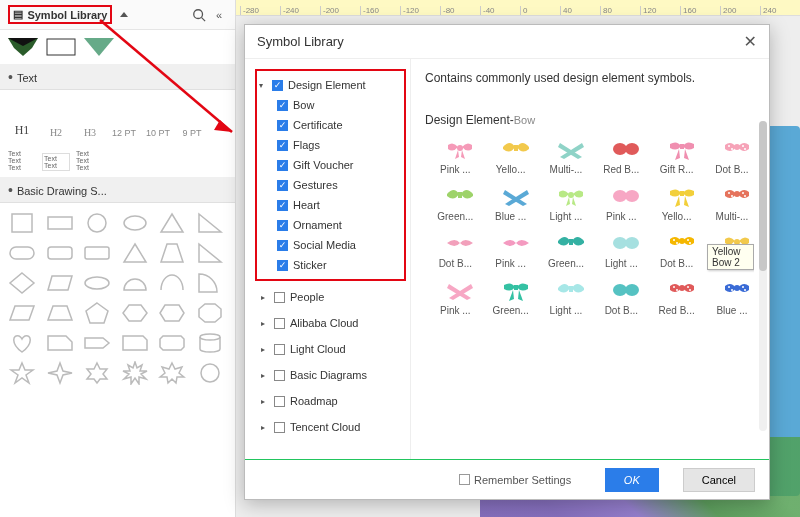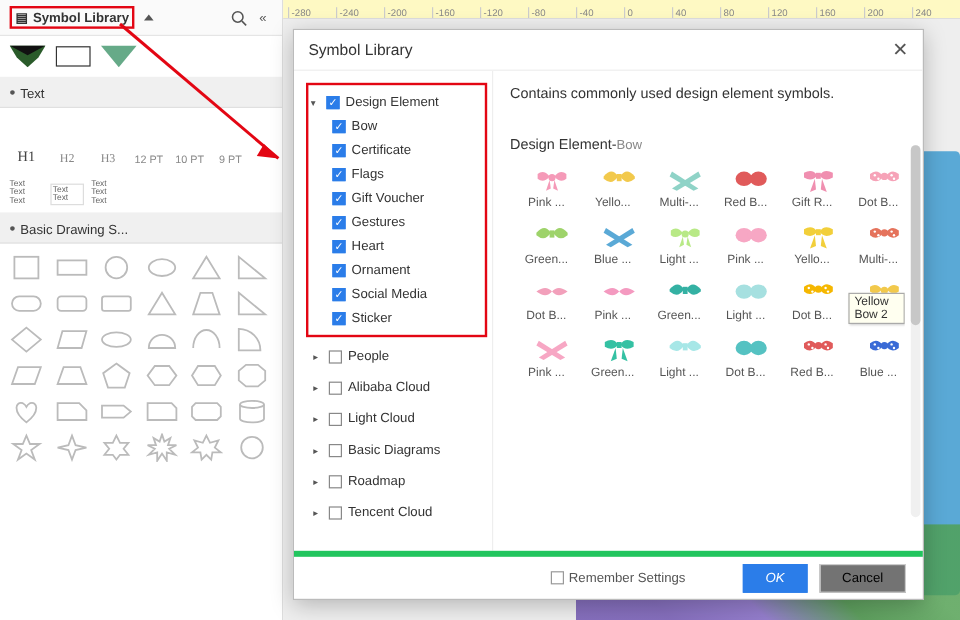--- a/index.html
+++ b/index.html
@@ -65,24 +65,24 @@
 .preview .sect-ttl .sub { color: #888; font-size: 11px; }
 .sym-scroll { height: 258px; overflow-y: auto; border: 1px solid transparent; position: relative; }
 .sym-grid { display: grid; grid-template-columns: repeat(6, 1fr); gap: 2px 4px; }
 .sym-cell { display: flex; flex-direction: column; align-items: flex-end; font-size: 10px; color: #555; padding: 4px 0; }
 .sym-cell .shp { width: 34px; height: 24px; display: flex; align-items: center; justify-content: center; }
 .sym-cell .cap { width: 44px; white-space: nowrap; overflow: hidden; text-overflow: ellipsis; text-align: center; margin-top: 2px; }
 .tooltip { position: absolute; background: #fffff0; border: 1px solid #aaa; padding: 1px 4px; font-size: 10px; box-shadow: 1px 1px 2px rgba(0,0,0,0.2); }
 .vscroll { position: absolute; right: 2px; top: 62px; width: 8px; height: 310px; background: #f0f0f0; border-radius: 4px; }
 .vscroll .thumb { position: absolute; left: 0; width: 8px; background: #c7c7c7; border-radius: 4px; }
 
-.modal-ftr { height: 40px; border-top: 5px solid #22c55e; display: flex; align-items: center; gap: 10px; padding: 0 14px; }
+.modal-ftr { height: 40px; border-top: 1px solid #22c55e; display: flex; align-items: center; gap: 24px; padding: 0 14px; }
 .modal-ftr .chk { display: flex; align-items: center; gap: 4px; font-size: 11px; color: #555; margin-right: auto; margin-left: 200px; }
 .modal-ftr .chk .box { width: 11px; height: 11px; border: 1px solid #999; }
-.btn { height: 24px; padding: 0 18px; font-size: 11px; border: 1px solid #ccc; background: #737373; cursor: pointer; }
+.btn { height: 24px; padding: 0 18px; font-size: 11px; border: 1px solid #ccc; background: #e5e5e5; cursor: pointer; }
 .btn.primary { background: #2b7de9; color: #fff; border-color: #2b7de9; font-style: italic; }
 
 
 .bow svg { width: 30px; height: 22px; }
 </style>
 </head>
 <body>
 
 <div class="sidebar">
   <div class="panel-hdr">

